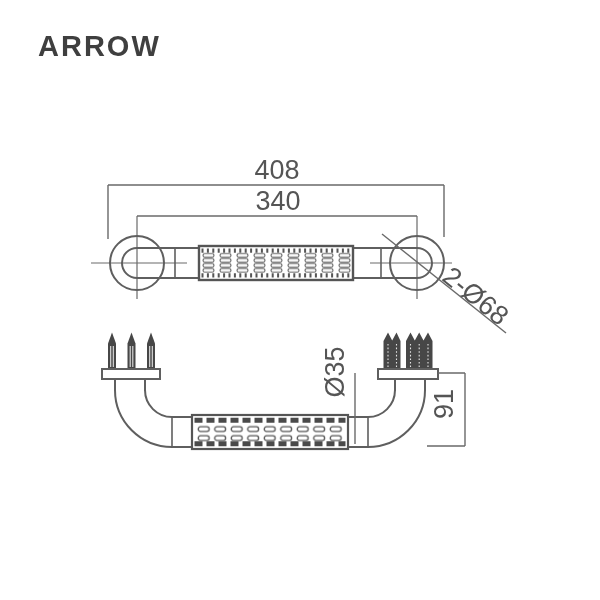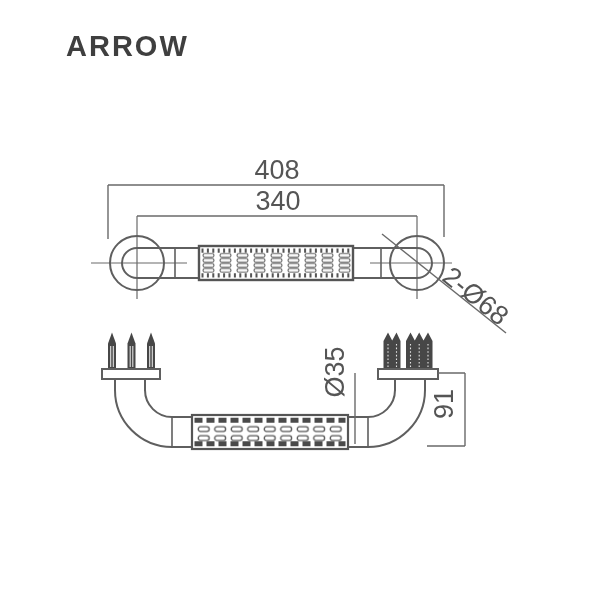--- a/index.html
+++ b/index.html
@@ -3,21 +3,21 @@
 <meta charset="utf-8">
 <style>
   html,body{margin:0;padding:0;}
   body{
     width:600px;height:600px;background:#ffffff;position:relative;overflow:hidden;
     font-family:"Liberation Sans","DejaVu Sans",sans-serif;
   }
   .logo{
     position:absolute;left:38px;top:32px;
     font-size:29px;font-weight:bold;letter-spacing:2px;line-height:1;
-    color:#3f3f3f;white-space:nowrap;margin-left:28px;
+    color:#3f3f3f;white-space:nowrap;
   }
   svg{position:absolute;left:0;top:0;}
   .obj{stroke:#5f5f5f;stroke-width:2;fill:none;stroke-linecap:butt;}
   .objf{stroke:#5f5f5f;stroke-width:2;fill:#ffffff;}
   .joint{stroke:#5f5f5f;stroke-width:1.6;fill:none;}
   .dim{stroke:#6a6a6a;stroke-width:1.4;fill:none;}
   .thin{stroke:#6a6a6a;stroke-width:1.2;fill:none;}
   .dimtext{font-family:"Liberation Sans","DejaVu Sans",sans-serif;font-size:27px;fill:#555555;}
   .dark{fill:#474747;stroke:none;}
   .wstripe{stroke:#ffffff;stroke-width:1.1;fill:none;opacity:.85;}

